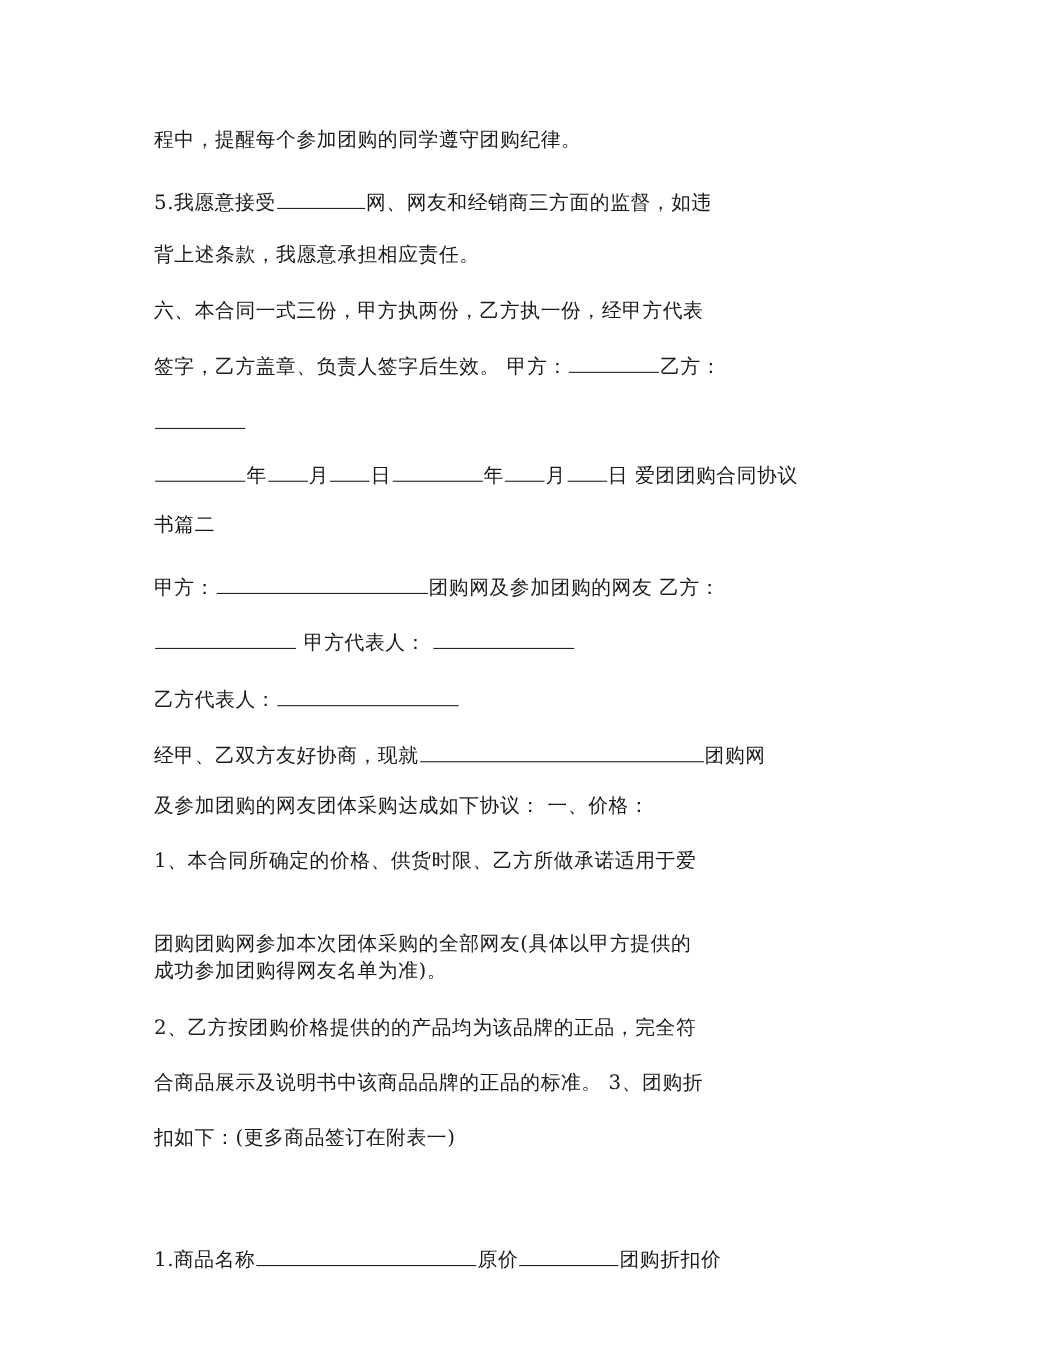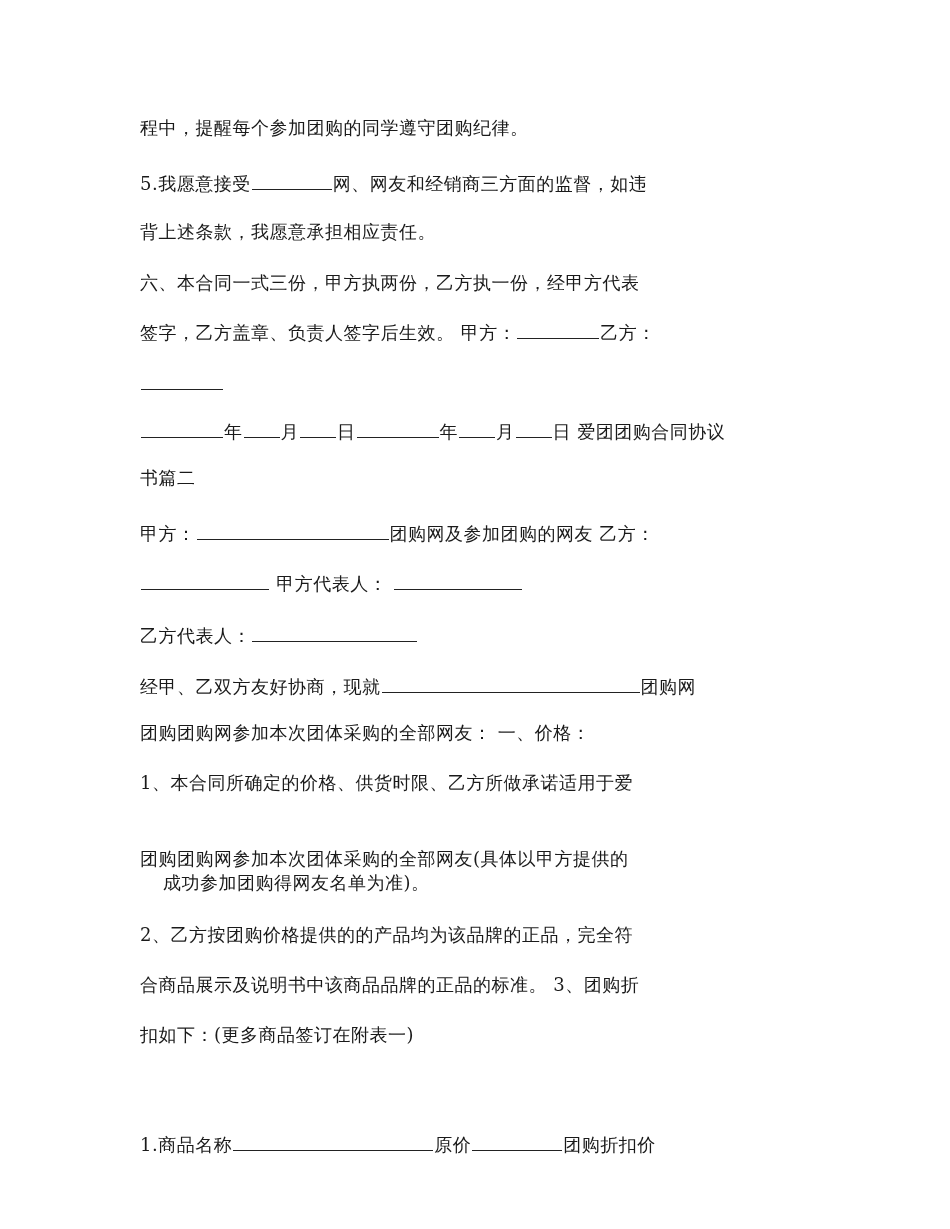--- a/index.html
+++ b/index.html
@@ -49,21 +49,21 @@
     <div class="line" style="top: 266px;"><span>六、本合同一式三份，甲方执两份，乙方执一份，经甲方代表</span></div>
     <div class="line" style="top: 215px;"><span>背上述条款，我愿意承担相应责任。</span></div>
     <div class="line" style="top: 312px;"><span>签字，乙方盖章、负责人签字后生效。 甲方：</span><span class="blank" style="width: 82px;"></span><span>乙方：</span></div>
     <div class="line" style="top: 363px;"><span class="blank" style="width: 82px;"></span></div>
     <div class="line" style="top: 411px;"><span class="blank" style="width: 82px;"></span><span>年</span><span class="blank" style="width: 36px;"></span><span>月</span><span class="blank" style="width: 36px;"></span><span>日</span><span class="blank" style="width: 82px;"></span><span>年</span><span class="blank" style="width: 36px;"></span><span>月</span><span class="blank" style="width: 36px;"></span><span>日 爱团团购合同协议</span></div>
     <div class="line" style="top: 461px;"><span>书篇二</span></div>
     <div class="line" style="top: 513px;"><span>甲方：</span><span class="blank" style="width: 192px;"></span><span>团购网及参加团购的网友 乙方：</span></div>
     <div class="line" style="top: 563px;"><span class="blank" style="width: 128px;"></span><span> 甲方代表人： </span><span class="blank" style="width: 128px;"></span></div>
     <div class="line" style="top: 615px;"><span>乙方代表人：</span><span class="blank" style="width: 165px;"></span></div>
     <div class="line" style="top: 666px;"><span>经甲、乙双方友好协商，现就</span><span class="blank" style="width: 258px;"></span><span>团购网</span></div>
-    <div class="line" style="top: 716px;"><span>团购团购网参加本次团体采购的全部网友： 一、价格：</span></div>
+    <div class="line" style="top: 716px;"><span>及参加团购的网友团体采购达成如下协议： 一、价格：</span></div>
     <div class="line" style="top: 766px;"><span>1、本合同所确定的价格、供货时限、乙方所做承诺适用于爱</span></div>
     <div class="line" style="top: 842px;"><span>团购团购网参加本次团体采购的全部网友(具体以甲方提供的</span></div>
-    <div class="line" style="top: 866px; margin-left: 23px;"><span>成功参加团购得网友名单为准)。</span></div>
+    <div class="line" style="top: 866px;"><span>成功参加团购得网友名单为准)。</span></div>
     <div class="line" style="top: 918px;"><span>2、乙方按团购价格提供的的产品均为该品牌的正品，完全符</span></div>
     <div class="line" style="top: 968px;"><span>合商品展示及说明书中该商品品牌的正品的标准。 3、团购折</span></div>
     <div class="line" style="top: 1018px;"><span>扣如下：(更多商品签订在附表一)</span></div>
     <div class="line" style="top: 1124px;"><span>1.商品名称</span><span class="blank" style="width: 200px;"></span><span>原价</span><span class="blank" style="width: 90px;"></span><span>团购折扣价</span></div>
   </div>
 
 </body></html>

